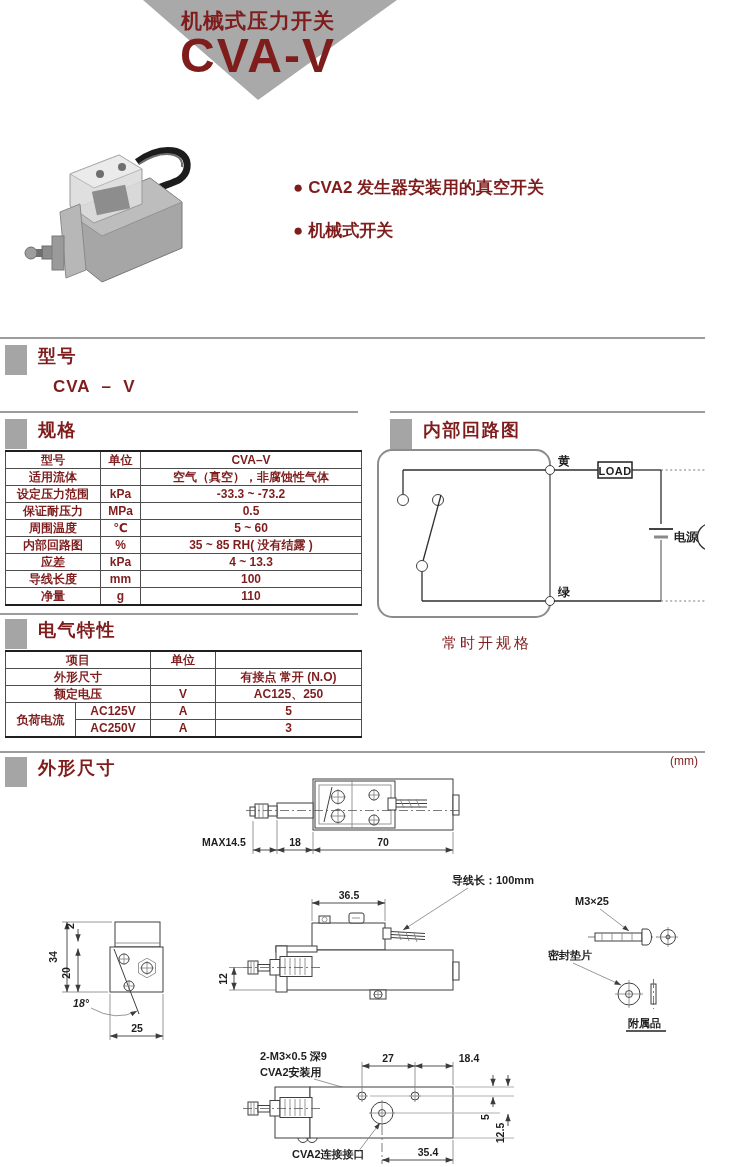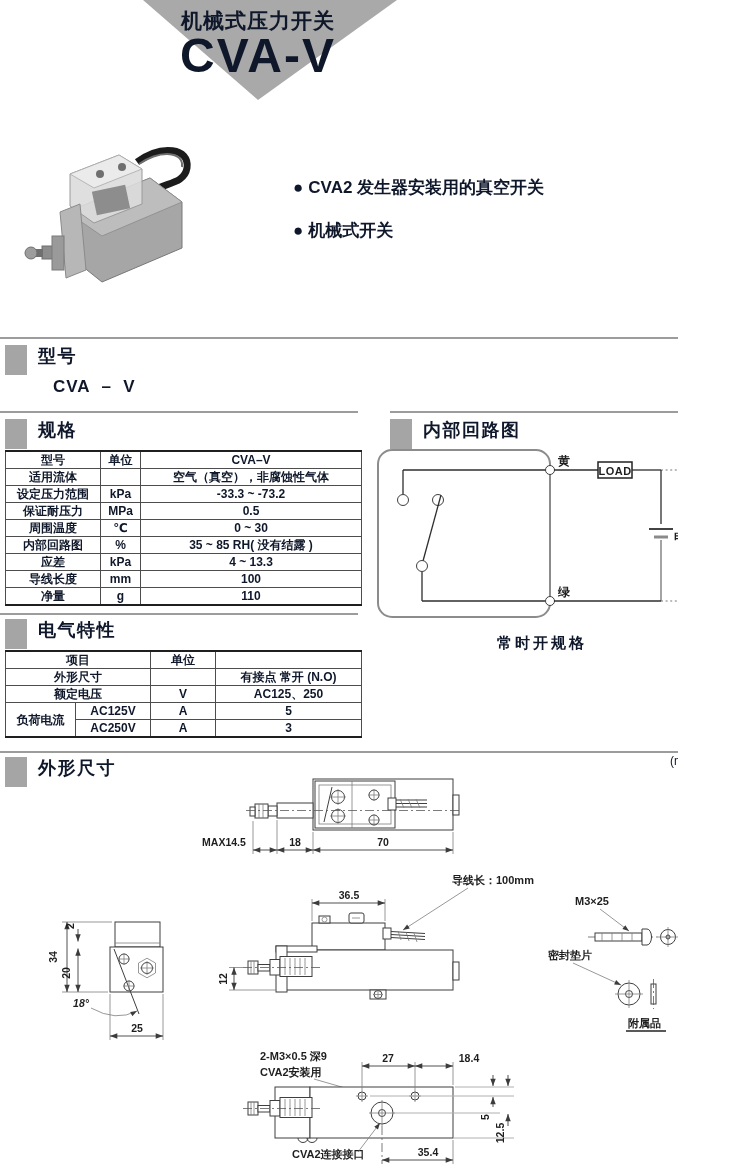--- a/index.html
+++ b/index.html
@@ -1,17 +1,17 @@
 <!DOCTYPE html>
 <html><head>
 <meta charset="utf-8">
 <style>
   html,body{margin:0;padding:0;background:#fff;}
   .page{position:relative;width:678px;height:1167px;background:#ffffff;overflow:hidden;
-        font-family:"Liberation Sans","DejaVu Sans",sans-serif;color:#0f172a;}
+        font-family:"Liberation Sans","DejaVu Sans",sans-serif;color:#7f1d1d;padding-left:27px;}
   
   .tri{position:absolute;left:143px;top:0;width:0;height:0;
        border-left:115px solid transparent;border-right:139px solid transparent;
        border-top:100px solid #a9a9a9;}
   .hdr-cat{position:absolute;left:108px;top:7px;width:300px;text-align:center;
            font-size:21px;font-weight:bold;letter-spacing:1px;}
   .hdr-model{position:absolute;left:108px;top:28px;width:300px;text-align:center;
              font-size:48px;font-weight:bold;letter-spacing:2px;}
   
   .features{position:absolute;left:293px;top:176px;list-style:none;margin:0;padding:0;}
@@ -26,22 +26,22 @@
   .mm-note{position:absolute;left:670px;top:754px;font-size:12px;}
   
   table.dt{position:absolute;border-collapse:collapse;table-layout:fixed;
            border-top:2px solid #1f1f1f;border-bottom:2px solid #1f1f1f;}
   table.dt td{border:1px solid #4d4d4d;height:16px;padding:0 2px;text-align:center;
               font-size:12px;font-weight:600;line-height:1;white-space:nowrap;overflow:hidden;}
   .spec{left:5px;top:450px;width:356px;}
   .elec{left:5px;top:650px;width:356px;}
   
   .ckt{position:absolute;left:375px;top:445px;}
-  .ckt-caption{position:absolute;left:442px;top:634px;width:200px;text-align:center;
-               font-size:15px;font-weight:bold;letter-spacing:3px;}
+  .ckt-caption{position:absolute;left:442px;top:634px;width:200px;
+               font-size:15px;font-weight:normal;letter-spacing:3px;}
   .dims{position:absolute;left:0;top:770px;}
   .photo{position:absolute;left:22px;top:140px;}
   svg .ln{stroke:#3f3f3f;stroke-width:1;fill:none;}
   svg .fw{stroke:#3f3f3f;stroke-width:1;fill:#fff;}
   svg .thin{stroke:#7e7e7e;stroke-width:0.8;fill:none;}
   svg .ext{stroke:#b0b0b0;stroke-width:1;fill:none;}
   svg .cl{stroke:#5a5a5a;stroke-width:0.8;fill:none;stroke-dasharray:9 3 2 3;}
   svg .dim{stroke:#3c3c3c;stroke-width:0.9;fill:none;}
   svg .dimtxt{font-size:10.5px;fill:#1e1e1e;font-weight:600;}
   svg .lbltxt{font-size:11px;fill:#1e1e1e;font-weight:600;}
@@ -121,21 +121,21 @@
           <td>-33.3 ~ -73.2</td>
         </tr>
     <tr>
           <td>保证耐压力</td>
           <td>MPa</td>
           <td>0.5</td>
         </tr>
     <tr>
           <td>周围温度</td>
           <td>℃</td>
-          <td>0 ~ 30</td>
+          <td>5 ~ 60</td>
         </tr>
     <tr>
           <td>内部回路图</td>
           <td>%</td>
           <td>35 ~ 85  RH( 没有结露 )</td>
         </tr>
     <tr>
           <td>应差</td>
           <td>kPa</td>
           <td>4 ~ 13.3</td>

